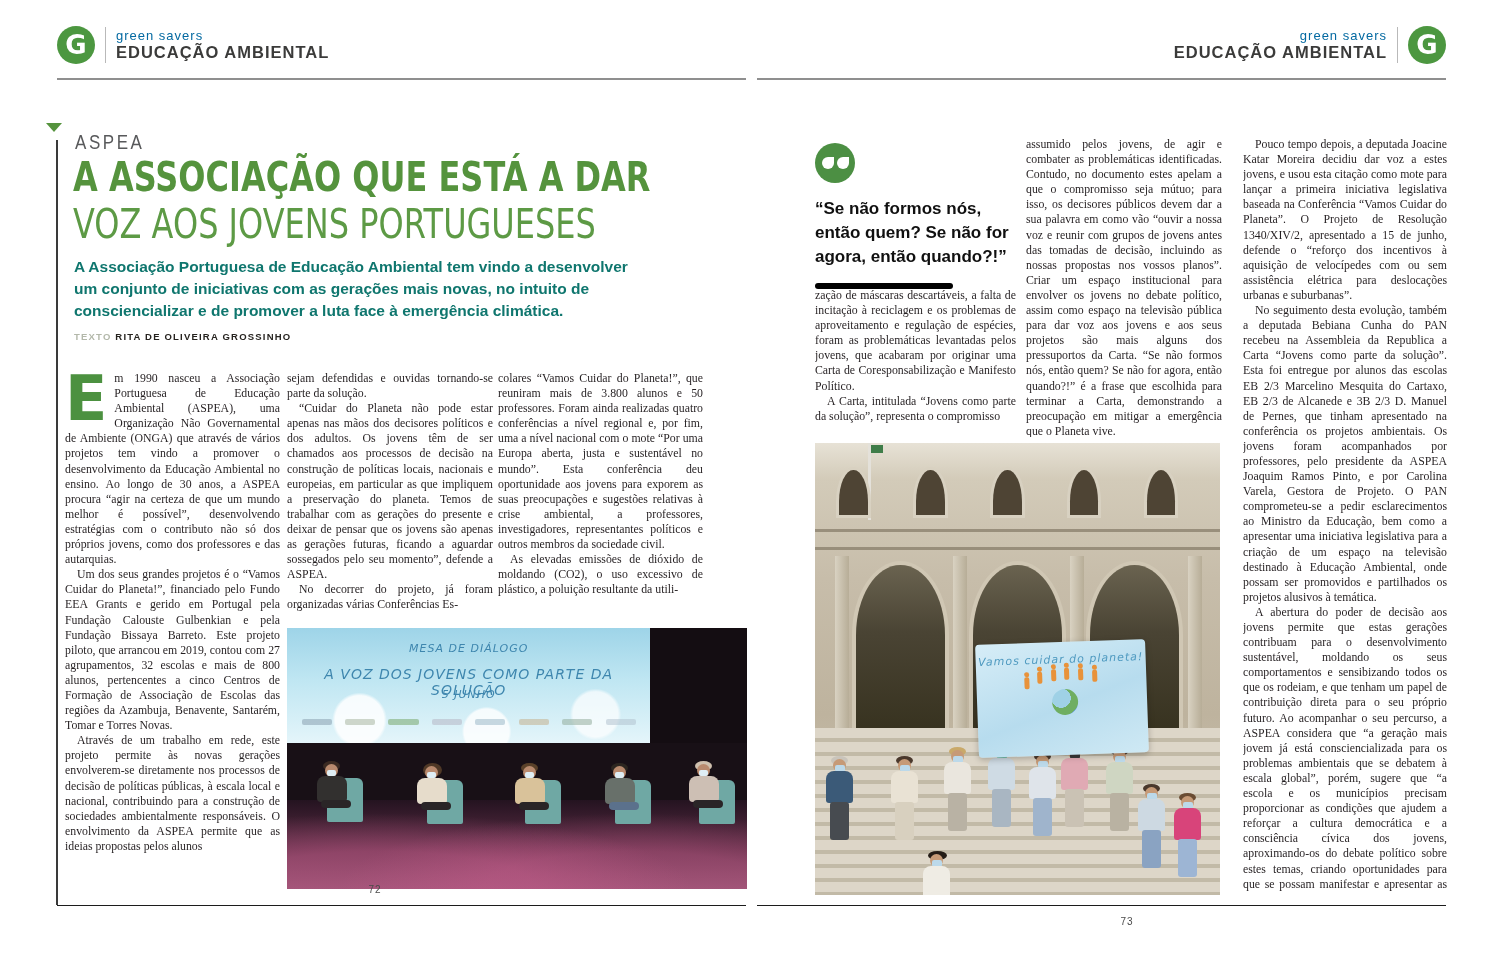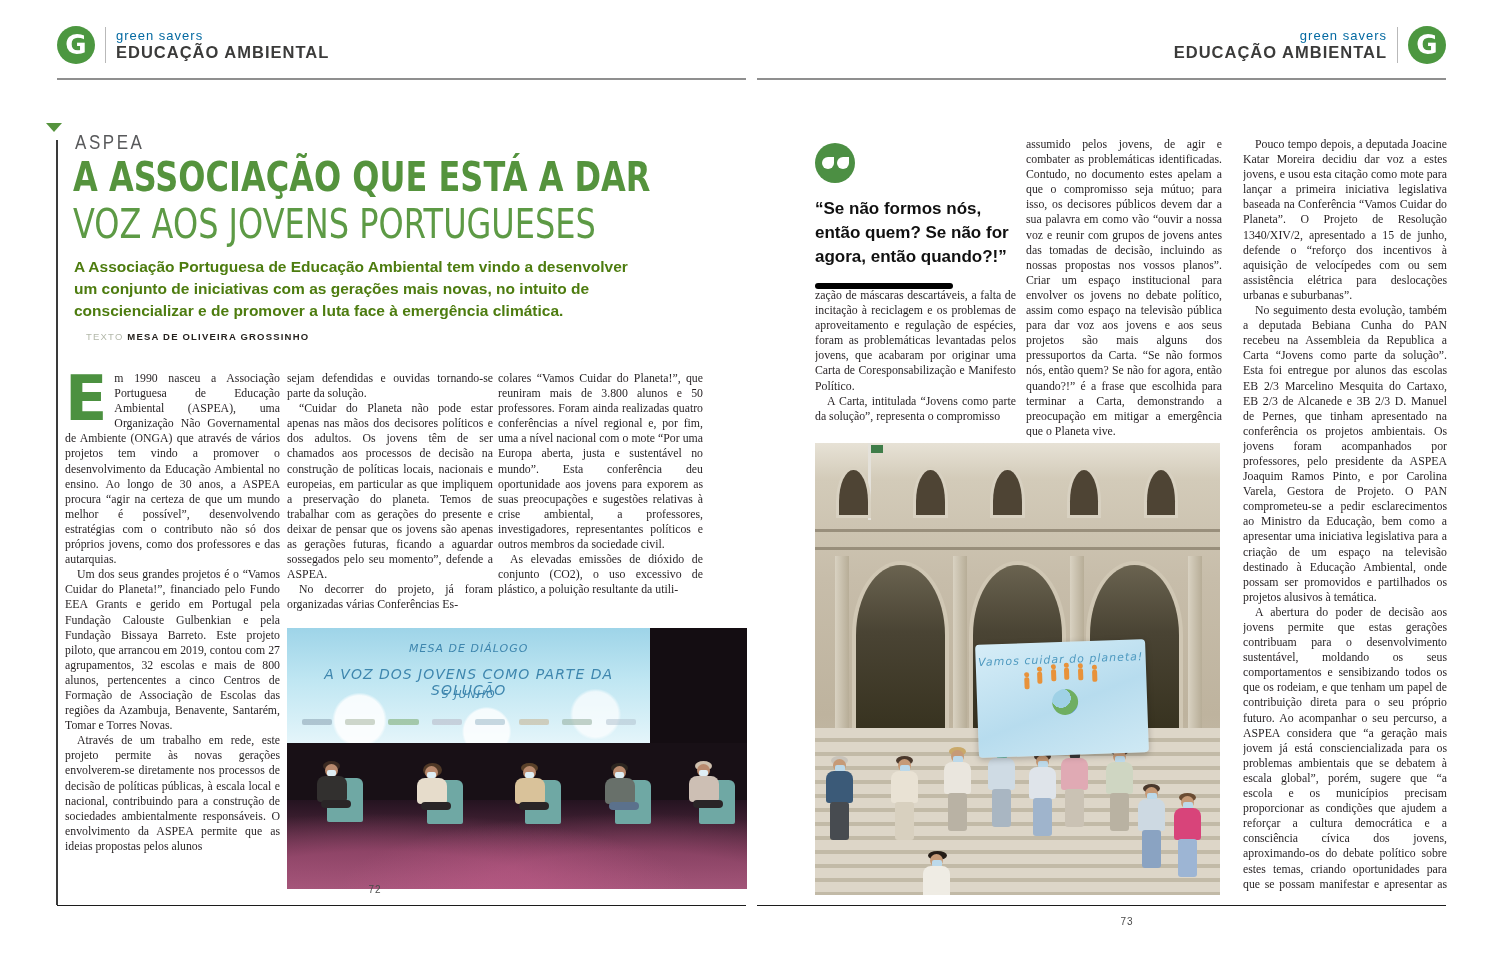--- a/index.html
+++ b/index.html
@@ -20,23 +20,23 @@
   
   .tri{width:0;height:0;border-left:8px solid transparent;border-right:8px solid transparent;
        border-top:9px solid #55933d;}
   .vline{width:2px;background:#3a3a3a;}
   .kicker{font-size:20px;font-weight:300;color:#58595b;letter-spacing:3px;
           transform:scaleX(.85);transform-origin:left top;white-space:nowrap;}
   .h1{font:800 40px/47px "DejaVu Sans",sans-serif;color:#55933d;transform:scaleX(.8);
       transform-origin:left top;white-space:nowrap;letter-spacing:0px;}
   .h2{font:400 40px/47px "DejaVu Sans",sans-serif;color:#5d9a45;transform:scaleX(.8);
       transform-origin:left top;white-space:nowrap;}
-  .standfirst{font-size:15.5px;line-height:22px;font-weight:700;color:#4d7c0f;}
+  .standfirst{font-size:15.5px;line-height:22px;font-weight:700;color:#0f766e;}
   .byline{font-size:9.5px;letter-spacing:1.2px;}
-  .byline .lbl{color:#b3b8aa;font-weight:400;margin-left:12px;}
+  .byline .lbl{color:#b3b8aa;font-weight:700;}
   .byline .auth{color:#26231f;font-weight:700;}
 
   
   .col{font-family:"Liberation Serif",serif;font-size:11.8px;line-height:15.1px;color:#241f21;
        text-align:justify;overflow:hidden;}
   .col p{margin:0;}
   .col p.ind{text-indent:12px;}
   .dropcap{float:left;font:800 62px/50px "DejaVu Sans",sans-serif;color:#4c9140;margin:3px 7px 1px 0;}
 
   
@@ -133,38 +133,38 @@
   <div class="abs tri" style="left:46px;top:123px;"></div>
   <div class="abs vline" style="left:56px;top:140px;height:765px;"></div>
 
   <div class="abs kicker" style="left:75px;top:131px;">ASPEA</div>
   <div class="abs h1" style="left:73px;top:154px;">A ASSOCIAÇÃO QUE ESTÁ A DAR</div>
   <div class="abs h2" style="left:73px;top:201px;">VOZ AOS JOVENS PORTUGUESES</div>
   <div class="abs standfirst" style="left:74px;top:256px;width:580px;">A Associação Portuguesa de Educação Ambiental tem vindo a desenvolver um conjunto de iniciativas com as gerações mais novas, no intuito de consciencializar e de promover a luta face à emergência climática.</div>
   <div class="abs byline" style="left:74px;top:331px;">
     <span class="lbl">TEXTO</span>
     <span> </span>
-    <span class="auth">MESA DE OLIVEIRA GROSSINHO</span>
+    <span class="auth">RITA DE OLIVEIRA GROSSINHO</span>
   </div>
 
   <div class="abs col" style="left:65px;top:371px;width:215px;height:522px;">
     <p><span class="dropcap">E</span><span>m 1990 nasceu a Associação Portuguesa de Educação Ambiental (ASPEA), uma Organização Não Governamental de Ambiente (ONGA) que através de vários projetos tem vindo a promover o desenvolvimento da Educação Ambiental no ensino. Ao longo de 30 anos, a ASPEA procura “agir na certeza de que um mundo melhor é possível”, desenvolvendo estratégias com o contributo não só dos próprios jovens, como dos professores e das autarquias.</span></p>
     <p class="ind">Um dos seus grandes projetos é o “Vamos Cuidar do Planeta!”, financiado pelo Fundo EEA Grants e gerido em Portugal pela Fundação Calouste Gulbenkian e pela Fundação Bissaya Barreto. Este projeto piloto, que arrancou em 2019, contou com 27 agrupamentos, 32 escolas e mais de 800 alunos, pertencentes a cinco Centros de Formação de Associação de Escolas das regiões da Azambuja, Benavente, Santarém, Tomar e Torres Novas.</p>
     <p class="ind">Através de um trabalho em rede, este projeto permite às novas gerações envolverem-se diretamente nos processos de decisão de políticas públicas, à escala local e nacional, contribuindo para a construção de sociedades ambientalmente responsáveis. O envolvimento da ASPEA permite que as ideias propostas pelos alunos</p>
   </div>
 
   <div class="abs col" style="left:287px;top:371px;width:206px;height:252px;">
     <p>sejam defendidas e ouvidas tornando-se parte da solução.</p>
     <p class="ind">“Cuidar do Planeta não pode estar apenas nas mãos dos decisores políticos e dos adultos. Os jovens têm de ser chamados aos processos de decisão na construção de políticas locais, nacionais e europeias, em particular as que impliquem a preservação do planeta. Temos de trabalhar com as gerações do presente e deixar de pensar que os jovens são apenas as gerações futuras, ficando a aguardar sossegados pelo seu momento”, defende a ASPEA.</p>
     <p class="ind">No decorrer do projeto, já foram organizadas várias Conferências Es-</p>
   </div>
 
   <div class="abs col" style="left:498px;top:371px;width:205px;height:252px;">
     <p>colares “Vamos Cuidar do Planeta!”, que reuniram mais de 3.800 alunos e 50 professores. Foram ainda realizadas quatro conferências a nível regional e, por fim, uma a nível nacional com o mote “Por uma Europa aberta, justa e sustentável no mundo”. Esta conferência deu oportunidade aos jovens para exporem as suas preocupações e sugestões relativas à crise ambiental, a professores, investigadores, representantes políticos e outros membros da sociedade civil.</p>
-    <p class="ind">As elevadas emissões de dióxido de conjunto (CO2), o uso excessivo de plástico, a poluição resultante da utili-</p>
+    <p class="ind">As elevadas emissões de dióxido de moldando (CO2), o uso excessivo de plástico, a poluição resultante da utili-</p>
   </div>
 
   <div class="abs ph1" style="left:287px;top:628px;width:460px;height:261px;">
     <div class="screen">
       <div class="scr-t" style="top:12%;font-size:11px;">MESA DE DIÁLOGO</div>
       <div class="scr-t" style="top:33%;font-size:14px;">A VOZ DOS JOVENS COMO PARTE DA SOLUÇÃO</div>
       <div class="scr-t" style="top:52%;font-size:11px;">5 JUNHO</div>
       <div class="logostrip">
         <span style="background:#8aa0b0;"></span>
           <span style="background:#a9b6a0;"></span>

